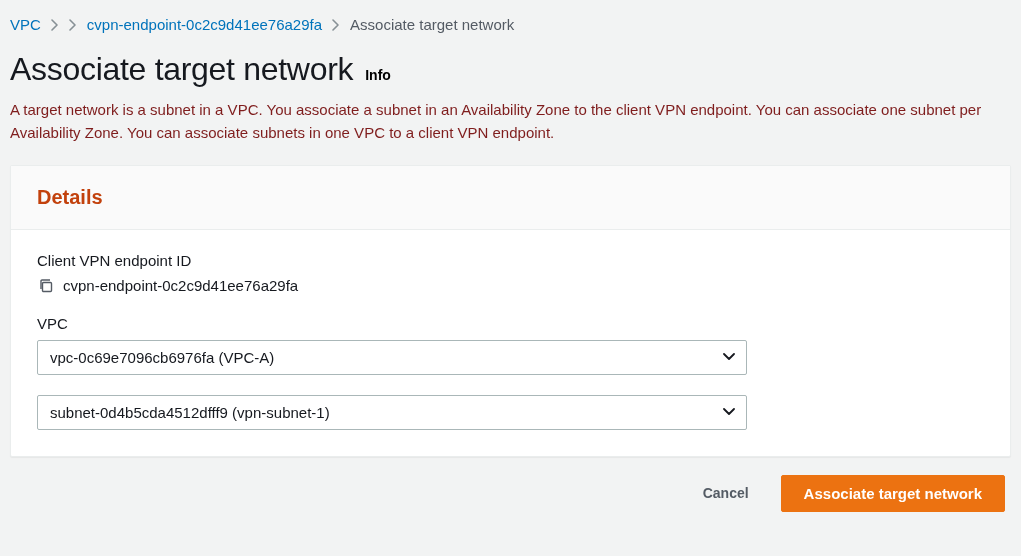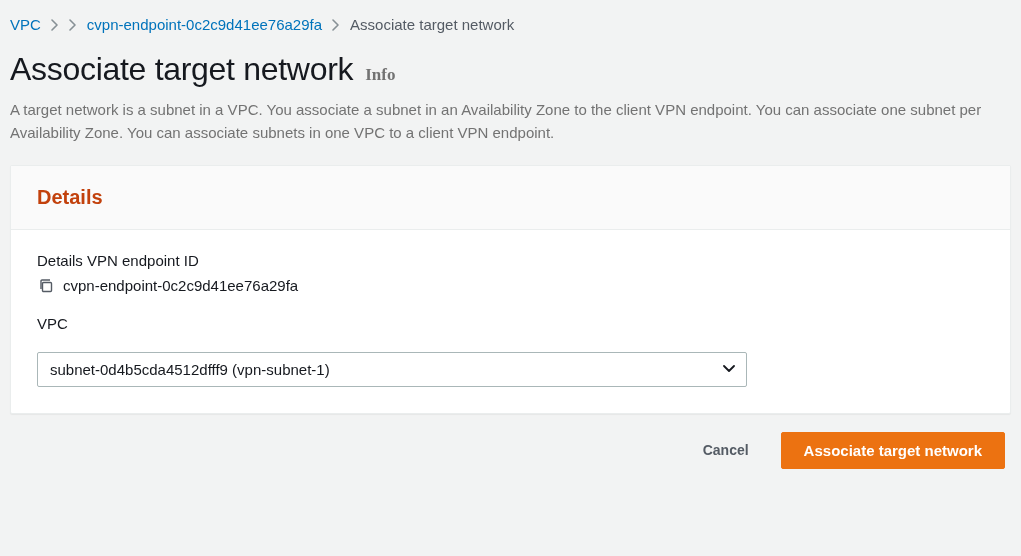--- a/index.html
+++ b/index.html
@@ -42,28 +42,27 @@
     gap: 12px;
     margin-bottom: 10px;
   }
   .title-row h1 {
     font-size: 32px;
     font-weight: 500;
     color: #16191f;
     letter-spacing: -0.3px;
   }
   .info-link {
-    color: #737373;
-    font-size: 17px;
+    color: #000000;
+    font-size: 14px;
     font-weight: 600;
     cursor: pointer;
-    font-family: Liberation Serif, serif;
   }
   .description {
-    color: #737373;
+    color: #7f1d1d;
     font-size: 15px;
     line-height: 1.55;
     margin-bottom: 20px;
     max-width: 980px;
   }
 
   
   .panel {
     background: #ffffff;
     border: 1px solid #eaeded;
@@ -194,34 +193,44 @@
   </div>
   <p class="description">A target network is a subnet in a VPC. You associate a subnet in an Availability Zone to the client VPN endpoint. You can associate one subnet per Availability Zone. You can associate subnets in one VPC to a client VPN endpoint.</p>
 
   <div class="panel">
     <div class="panel-header">
       <h2>Details</h2>
     </div>
     <div class="panel-body">
 
       <div class="field">
-        <span class="field-label">Details VPN endpoint ID</span>
+        <span class="field-label">Client VPN endpoint ID</span>
         <div class="readonly-row">
           <span class="copy-btn">
             <svg width="16" height="16" viewBox="0 0 16 16">
               <rect x="4.5" y="4.5" width="9" height="9" rx="1" stroke="#545b64" stroke-width="1.4" fill="none"></rect>
               <path d="M3 11 V3 a1 1 0 0 1 1 -1 h8" stroke="#545b64" stroke-width="1.4" fill="none"></path>
             </svg>
           </span>
           <span>cvpn-endpoint-0c2c9d41ee76a29fa</span>
         </div>
       </div>
 
       <div class="field">
         <span class="field-label">VPC</span>
+        <div class="select-wrap">
+          <div class="select">
+            <span>vpc-0c69e7096cb6976fa (VPC-A)</span>
+            <span class="caret">
+              <svg width="12" height="8" viewBox="0 0 12 8">
+                  <path d="M1 1 L6 6 L11 1" stroke="#16191f" stroke-width="1.8" fill="none" stroke-linecap="round" stroke-linejoin="round"></path>
+                </svg>
+            </span>
+          </div>
+        </div>
       </div>
 
       <div class="field">
         <div class="select-wrap">
           <div class="select">
             <span>subnet-0d4b5cda4512dfff9 (vpn-subnet-1)</span>
             <span class="caret">
               <svg width="12" height="8" viewBox="0 0 12 8">
                   <path d="M1 1 L6 6 L11 1" stroke="#16191f" stroke-width="1.8" fill="none" stroke-linecap="round" stroke-linejoin="round"></path>
                 </svg>

